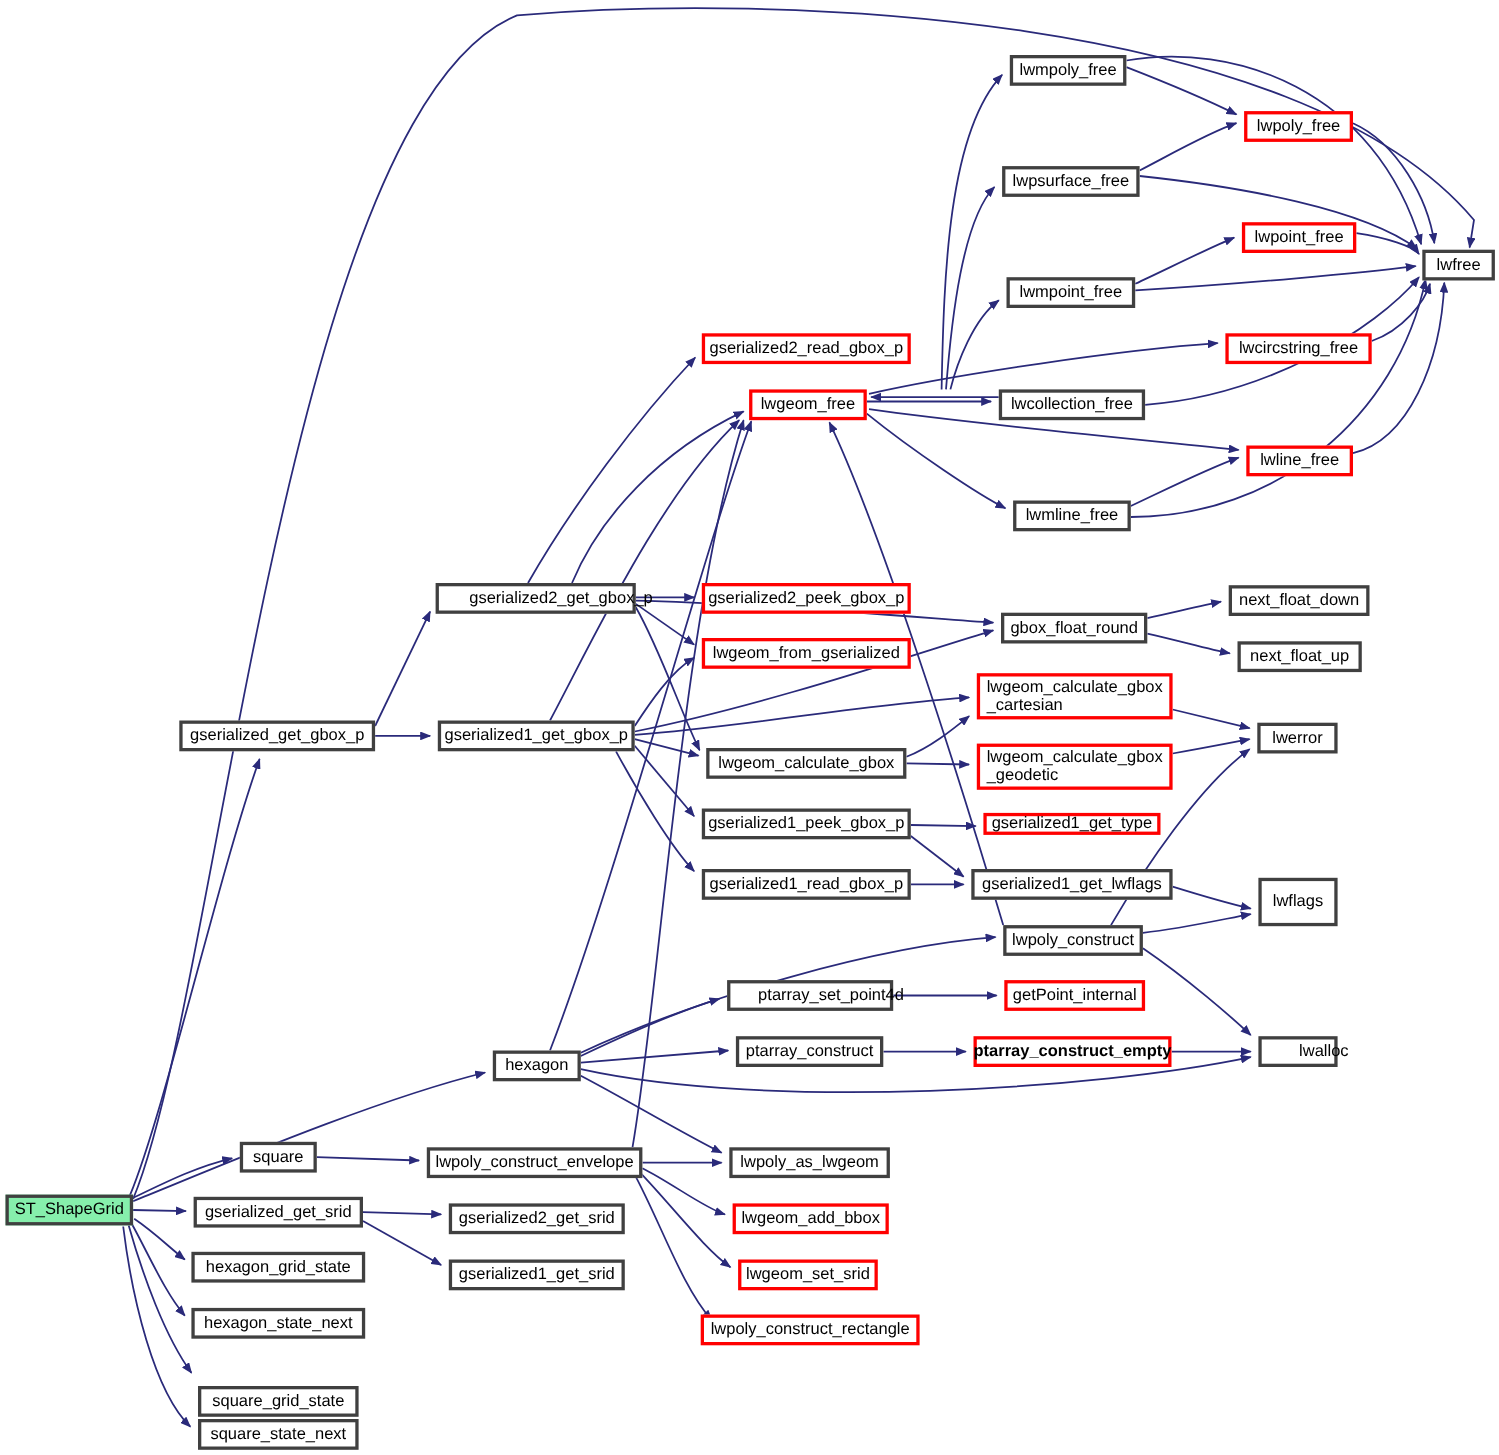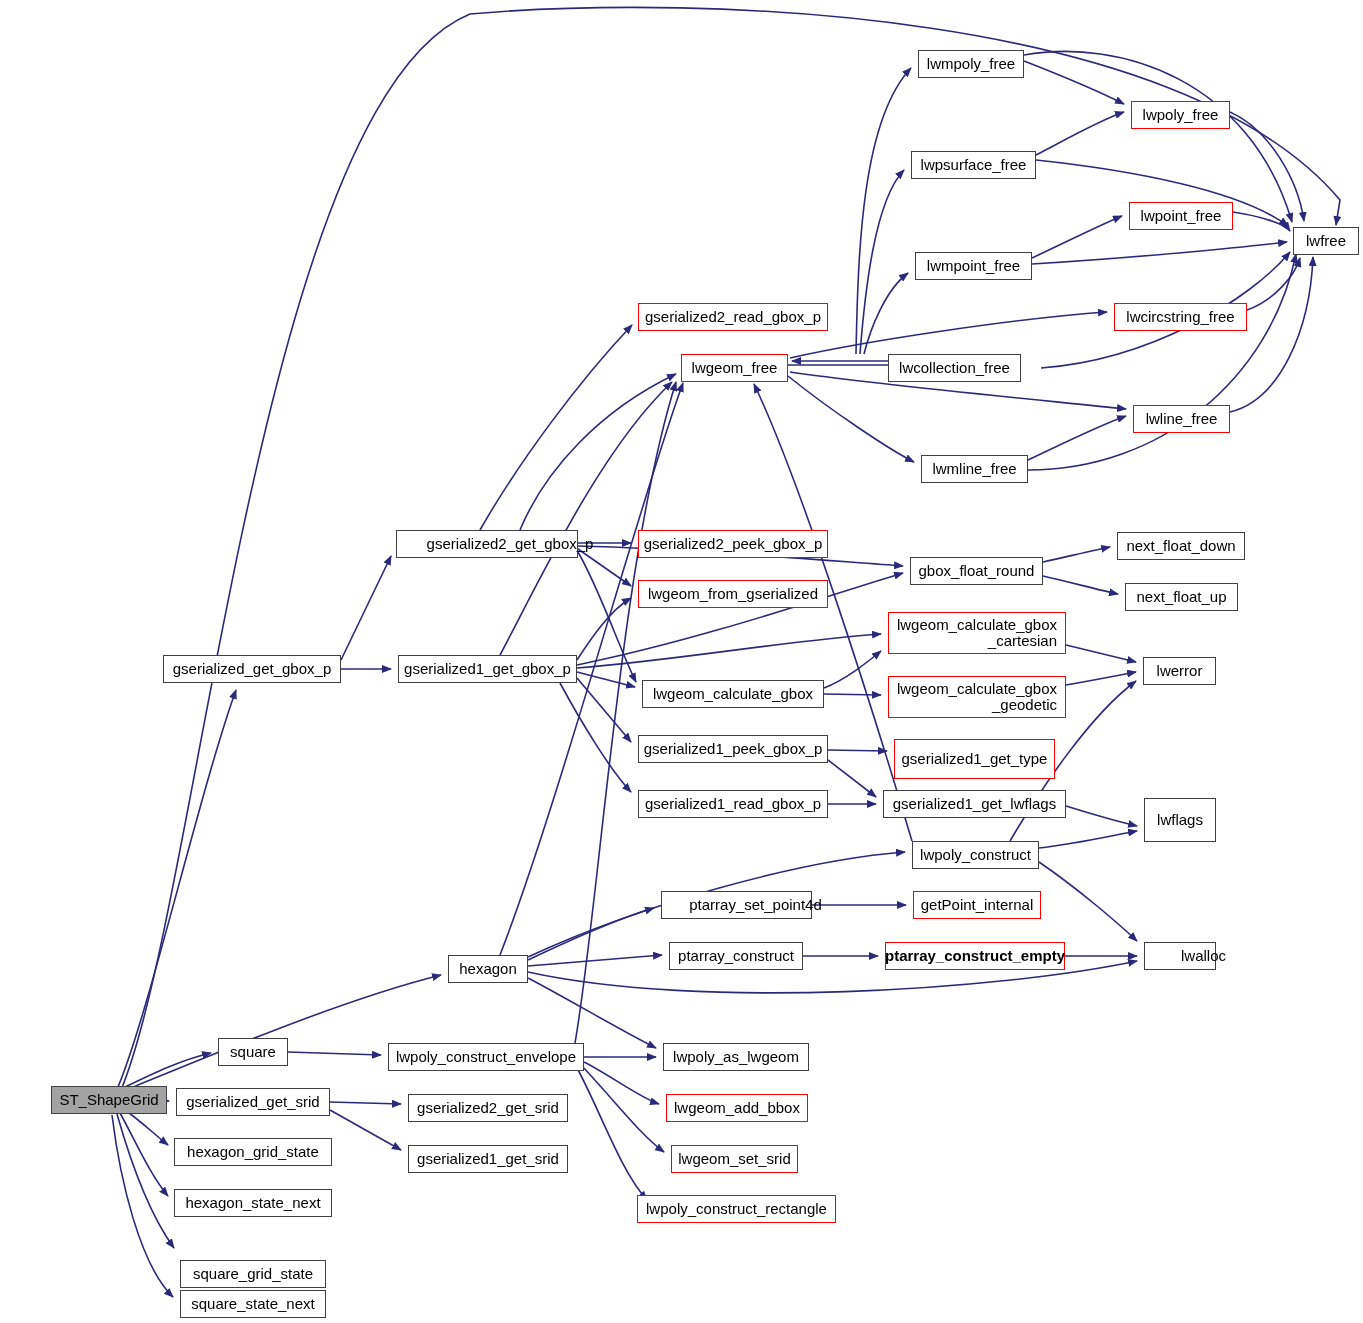--- a/index.html
+++ b/index.html
@@ -20,37 +20,36 @@
     left: 0;
     top: 0;
     width: 1363px;
     height: 1323px;
     pointer-events: none;
   }
   .node {
     position: absolute;
     box-sizing: border-box;
     background: #ffffff;
-    border: 1px solid #404040;
+    border: 3px solid #404040;
     display: flex;
     align-items: center;
     justify-content: center;
-    text-align: right;
+    text-align: left;
     font-size: 15px;
     color: #000000;
     line-height: 1.08;
     white-space: pre;
     z-index: 5;
   }
   .node.red {
     border-color: #ff0000;
   }
   .node.filled {
-    background: #a3a3a3;
-    margin-left: 46px;
+    background: #86efac;
   }
   .node .lbl {
     display: block;
     padding: 0 4px;
   }
 </style>
 </head>
 <body>
 
 <div id="canvas">
@@ -152,21 +151,21 @@
       <div class="node" style="left: 388px; top: 1043px; width: 196px; height: 28px;"><span class="lbl">lwpoly_construct_envelope</span></div>
       <div class="node" style="left: 408px; top: 1094px; width: 160px; height: 28px;"><span class="lbl">gserialized2_get_srid</span></div>
       <div class="node" style="left: 408px; top: 1145px; width: 160px; height: 28px;"><span class="lbl">gserialized1_get_srid</span></div>
       <div class="node" style="left: 396px; top: 530px; width: 182px; height: 28px; padding-left: 46px;"><span class="lbl">gserialized2_get_gbox_p</span></div>
       <div class="node" style="left: 398px; top: 655px; width: 179px; height: 28px;"><span class="lbl">gserialized1_get_gbox_p</span></div>
       <div class="node red" style="left: 638px; top: 530px; width: 190px; height: 28px;"><span class="lbl">gserialized2_peek_gbox_p</span></div>
       <div class="node red" style="left: 638px; top: 580px; width: 190px; height: 28px;"><span class="lbl">lwgeom_from_gserialized</span></div>
       <div class="node" style="left: 642px; top: 680px; width: 182px; height: 28px;"><span class="lbl">lwgeom_calculate_gbox</span></div>
       <div class="node" style="left: 638px; top: 735px; width: 190px; height: 28px;"><span class="lbl">gserialized1_peek_gbox_p</span></div>
       <div class="node" style="left: 638px; top: 790px; width: 190px; height: 28px;"><span class="lbl">gserialized1_read_gbox_p</span></div>
-      <div class="node red" style="left: 894px; top: 739px; width: 161px; height: 40px;"><span class="lbl">gserialized1_get_type</span></div>
+      <div class="node red" style="left: 894px; top: 739px; width: 161px; height: 20px;"><span class="lbl">gserialized1_get_type</span></div>
       <div class="node" style="left: 883px; top: 790px; width: 183px; height: 28px;"><span class="lbl">gserialized1_get_lwflags</span></div>
       <div class="node" style="left: 912px; top: 841px; width: 127px; height: 28px;"><span class="lbl">lwpoly_construct</span></div>
       <div class="node" style="left: 661px; top: 891px; width: 151px; height: 28px; padding-left: 38px;"><span class="lbl">ptarray_set_point4d</span></div>
       <div class="node" style="left: 669px; top: 942px; width: 134px; height: 28px;"><span class="lbl">ptarray_construct</span></div>
       <div class="node red" style="left: 913px; top: 891px; width: 128px; height: 28px;"><span class="lbl">getPoint_internal</span></div>
       <div class="node red" style="left: 885px; top: 942px; width: 180px; height: 28px; font-weight: bold;"><span class="lbl">ptarray_construct_empty</span></div>
       <div class="node" style="left: 1144px; top: 942px; width: 72px; height: 28px; padding-left: 47px;"><span class="lbl">lwalloc</span></div>
       <div class="node" style="left: 1144px; top: 798px; width: 72px; height: 44px;"><span class="lbl">lwflags</span></div>
       <div class="node" style="left: 1143px; top: 657px; width: 73px; height: 28px;"><span class="lbl">lwerror</span></div>
       <div class="node" style="left: 910px; top: 557px; width: 133px; height: 28px;"><span class="lbl">gbox_float_round</span></div>
@@ -178,21 +177,21 @@
 _geodetic</span></div>
       <div class="node" style="left: 663px; top: 1043px; width: 146px; height: 28px;"><span class="lbl">lwpoly_as_lwgeom</span></div>
       <div class="node red" style="left: 666px; top: 1094px; width: 142px; height: 28px;"><span class="lbl">lwgeom_add_bbox</span></div>
       <div class="node red" style="left: 671px; top: 1145px; width: 127px; height: 28px;"><span class="lbl">lwgeom_set_srid</span></div>
       <div class="node red" style="left: 637px; top: 1195px; width: 199px; height: 28px;"><span class="lbl">lwpoly_construct_rectangle</span></div>
       <div class="node red" style="left: 638px; top: 303px; width: 190px; height: 28px;"><span class="lbl">gserialized2_read_gbox_p</span></div>
       <div class="node red" style="left: 681px; top: 354px; width: 107px; height: 28px;"><span class="lbl">lwgeom_free</span></div>
       <div class="node" style="left: 918px; top: 50px; width: 106px; height: 28px;"><span class="lbl">lwmpoly_free</span></div>
       <div class="node" style="left: 911px; top: 151px; width: 125px; height: 28px;"><span class="lbl">lwpsurface_free</span></div>
       <div class="node" style="left: 915px; top: 252px; width: 117px; height: 28px;"><span class="lbl">lwmpoint_free</span></div>
-      <div class="node" style="left: 888px; top: 354px; width: 133px; height: 28px;"><span class="lbl">lwcollection_free</span></div>
+      <div class="node" style="left: 908px; top: 354px; width: 133px; height: 28px;"><span class="lbl">lwcollection_free</span></div>
       <div class="node" style="left: 921px; top: 455px; width: 107px; height: 28px;"><span class="lbl">lwmline_free</span></div>
       <div class="node red" style="left: 1131px; top: 101px; width: 99px; height: 28px;"><span class="lbl">lwpoly_free</span></div>
       <div class="node red" style="left: 1129px; top: 202px; width: 104px; height: 28px;"><span class="lbl">lwpoint_free</span></div>
       <div class="node red" style="left: 1114px; top: 303px; width: 133px; height: 28px;"><span class="lbl">lwcircstring_free</span></div>
       <div class="node red" style="left: 1133px; top: 405px; width: 97px; height: 28px;"><span class="lbl">lwline_free</span></div>
       <div class="node" style="left: 1293px; top: 227px; width: 66px; height: 28px;"><span class="lbl">lwfree</span></div>
     </div>
 </div>
 
 </body></html>

